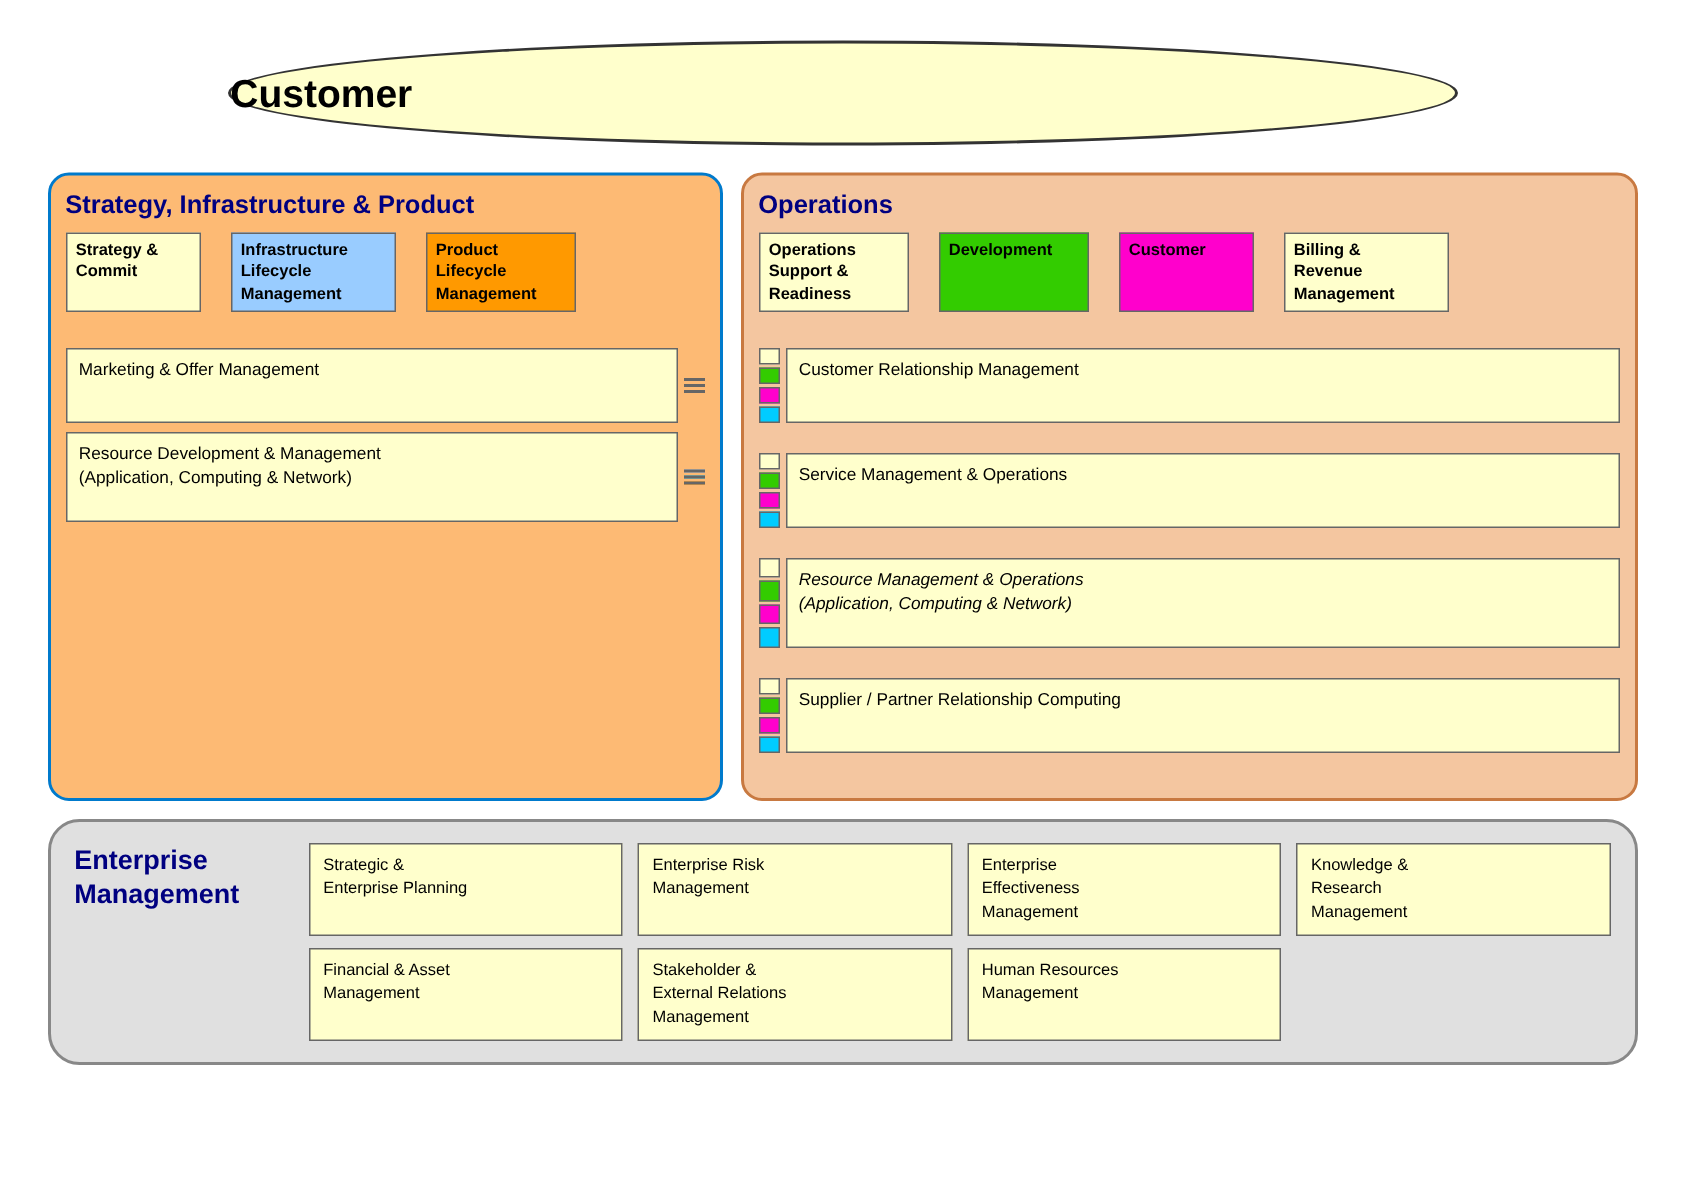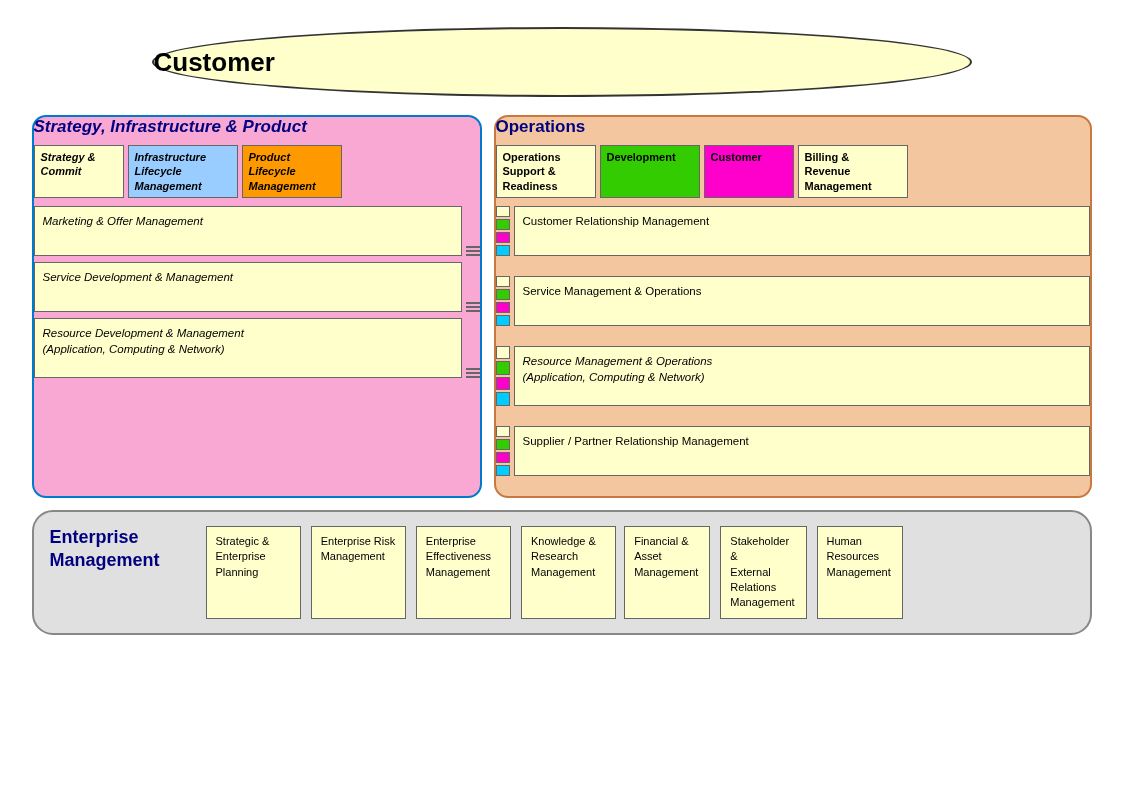--- a/index.html
+++ b/index.html
@@ -39,52 +39,53 @@
 
     
     .main-row {
       display: flex;
       gap: 12px;
       margin-bottom: 12px;
     }
 
     
     .sip-panel {
-      background: #f9a8d4;
+      background: #fdba74;
       border: 2.5px solid #007acc;
       border-radius: 14px;
+      padding: 10px;
       flex: 0 0 450px;
-      font-style: italic;
     }
     .sip-title {
       font-size: 17px;
       font-weight: bold;
       color: #000080;
       margin-bottom: 8px;
     }
 
     
     .ops-panel {
       background: #f4c6a0;
       border: 2.5px solid #c87941;
       border-radius: 14px;
+      padding: 10px;
       flex: 1;
     }
     .ops-title {
       font-size: 17px;
       font-weight: bold;
       color: #000080;
       margin-bottom: 8px;
     }
 
     
     .header-strip {
       display: flex;
-      gap: 4px;
-      margin-bottom: 8px;
+      gap: 20px;
+      margin-bottom: 24px;
     }
 
     .sip-header-box {
       border: 1.5px solid #666;
       padding: 4px 6px;
       font-size: 11px;
       font-weight: bold;
       line-height: 1.3;
     }
     .sip-h1 { background: #ffffcc; flex: 0 0 90px; }
@@ -101,21 +102,21 @@
     .ops-h1 { background: #ffffcc; flex: 0 0 100px; }
     .ops-h2 { background: #33cc00; flex: 0 0 100px; }
     .ops-h3 { background: #ff00cc; flex: 0 0 90px; }
     .ops-h4 { background: #ffffcc; flex: 0 0 110px; }
 
     
     .sip-row {
       display: flex;
       gap: 4px;
       margin-bottom: 6px;
-      align-items: flex-end;
+      align-items: center;
     }
     .sip-main-box {
       background: #ffffcc;
       border: 1.5px solid #666;
       padding: 6px 8px;
       font-size: 11.5px;
       line-height: 1.4;
       flex: 1;
       min-height: 50px;
     }
@@ -167,21 +168,21 @@
     .enterprise-title {
       font-size: 18px;
       font-weight: bold;
       color: #000080;
       flex: 0 0 140px;
       line-height: 1.3;
     }
     .enterprise-grid {
       flex: 1;
       display: flex;
-      flex-direction: row;
+      flex-direction: column;
       gap: 8px;
     }
     .enterprise-row {
       display: flex;
       gap: 10px;
     }
     .enterprise-box {
       background: #ffffcc;
       border: 1.5px solid #666;
       padding: 7px 9px;
@@ -213,30 +214,20 @@
         <div class="sip-main-box">
           <span>Marketing &amp; Offer Management</span>
         </div>
         <div class="sip-side-strip">
           <div class="sip-side1"></div>
           <div class="sip-side2"></div>
           <div class="sip-side3"></div>
         </div>
       </div>
 
-      <div class="sip-row">
-        <div class="sip-main-box">
-          <span>Service Development &amp; Management</span>
-        </div>
-        <div class="sip-side-strip">
-          <div class="sip-side1"></div>
-          <div class="sip-side2"></div>
-          <div class="sip-side3"></div>
-        </div>
-      </div>
 
       <div class="sip-row">
         <div class="sip-main-box" style="min-height:60px;">
           Resource Development &amp; Management<br>(Application, Computing &amp; Network)
         </div>
         <div class="sip-side-strip">
           <div class="sip-side1"></div>
           <div class="sip-side2"></div>
           <div class="sip-side3"></div>
         </div>
@@ -290,21 +281,21 @@
       </div>
 
       <div class="ops-row">
         <div class="ops-side-strip">
           <div class="ops-side1"></div>
           <div class="ops-side2"></div>
           <div class="ops-side3"></div>
           <div class="ops-side4"></div>
         </div>
         <div class="ops-main-box">
-          <span>Supplier / Partner Relationship Management</span>
+          <span>Supplier / Partner Relationship Computing</span>
         </div>
       </div>
     </div>
   </div>
 
   <div class="enterprise-panel">
     <div class="enterprise-title">Enterprise<br>Management</div>
     <div class="enterprise-grid">
 
       <div class="enterprise-row">

